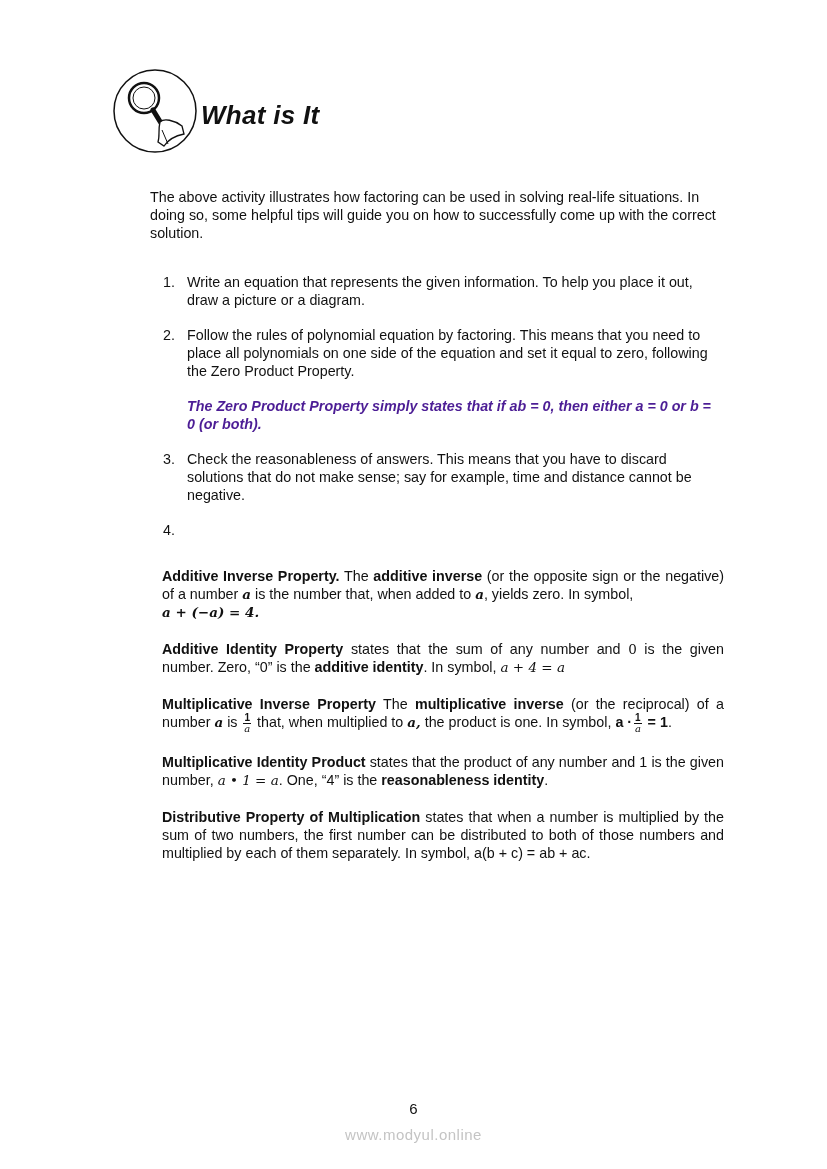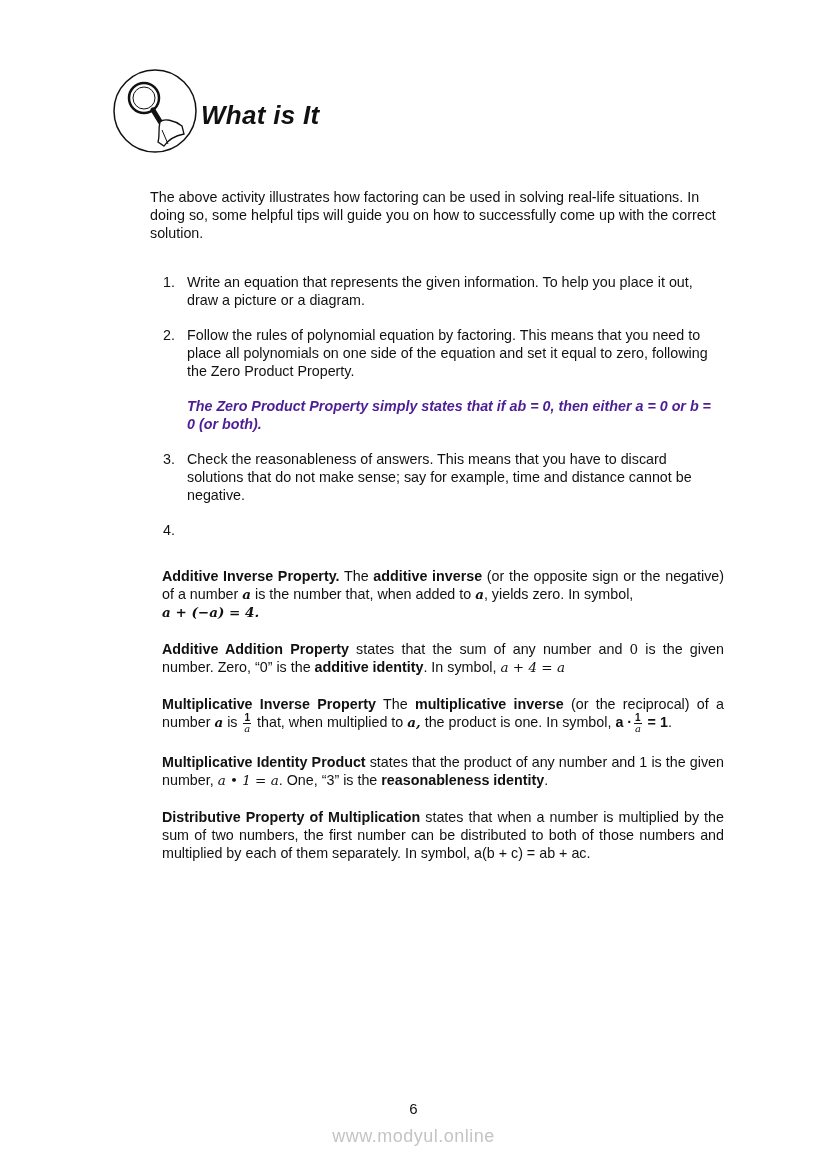--- a/index.html
+++ b/index.html
@@ -25,21 +25,21 @@
   .props b { font-weight:bold; }
   .m { font-family:"DejaVu Serif", serif; font-style:italic; font-size:13.5px; }
   .mb { font-family:"DejaVu Serif", serif; font-style:italic; font-weight:bold; font-size:13.5px; }
   .frac { display:inline-block; vertical-align:middle; text-align:center; font-size:10px;
           line-height:10px; margin:0 2px; }
   .frac .n { display:block; border-bottom:1px solid #111; font-weight:bold; padding:0 1px; }
   .frac .d { display:block; font-family:"DejaVu Serif", serif; font-style:italic; }
   .page-num { position:absolute; left:0; width:827px; top:1100px; text-align:center;
               font-size:15px; }
   .watermark { position:absolute; left:0; width:827px; top:1126px; text-align:center;
-               font-size:18px; color:#c4c4c4; letter-spacing:0.5px; }
+               font-size:15px; color:#c4c4c4; letter-spacing:0.5px; }
 </style>
 </head>
 <body>
 
 <div class="header">
   <svg class="icon-circle" viewBox="0 0 86 86">
     <circle cx="43" cy="43" r="41" fill="none" stroke="#111" stroke-width="1.5"></circle>
     <circle cx="32" cy="30" r="15" fill="none" stroke="#111" stroke-width="2.5"></circle>
     <circle cx="32" cy="30" r="11" fill="none" stroke="#111" stroke-width="1"></circle>
     <path d="M41 42 L52 60" stroke="#111" stroke-width="5" stroke-linecap="round"></path>
@@ -68,27 +68,27 @@
   <li>
     <span class="num">4.</span>
   </li>
 </ol>
 
 <div class="props">
   <p>
     <b>Additive Inverse Property.</b><span> The </span><b>additive inverse</b><span> (or the opposite sign or the negative) of a number </span><span class="mb">a</span><span> is the number that, when added to </span><span class="mb">a</span><span>, yields zero. In symbol,</span><br><span class="mb">a + (−a) = 4.</span>
   </p>
   <p>
-    <b>Additive Addition Property</b><span> states that the sum of any number and </span><span class="m" style="font-style:normal">0</span><span> is the given number. Zero, “0” is the </span><b>additive identity</b><span>. In symbol, </span><span class="m">a + 4 = a</span>
+    <b>Additive Identity Property</b><span> states that the sum of any number and </span><span class="m" style="font-style:normal">0</span><span> is the given number. Zero, “0” is the </span><b>additive identity</b><span>. In symbol, </span><span class="m">a + 4 = a</span>
   </p>
   <p>
     <b>Multiplicative Inverse Property</b><span> The </span><b>multiplicative inverse</b><span> (or the reciprocal) of a number </span><span class="mb">a</span><span> is </span><span class="frac"><span class="n">1</span><span class="d">a</span></span><span> that, when multiplied to </span><span class="mb">a,</span><span> the product is one. In symbol, </span><b>a ·</b><span class="frac"><span class="n">1</span><span class="d">a</span></span><b> = 1</b><span>.</span>
   </p>
   <p>
-    <b>Multiplicative Identity Product</b><span> states that the product of any number and 1 is the given number, </span><span class="m">a • 1 = a</span><span>. One, “3” is the </span><b>reasonableness identity</b><span>.</span>
+    <b>Multiplicative Identity Product</b><span> states that the product of any number and 1 is the given number, </span><span class="m">a • 1 = a</span><span>. One, “4” is the </span><b>reasonableness identity</b><span>.</span>
   </p>
   <p>
     <b>Distributive Property of Multiplication</b><span> states that when a number is multiplied by the sum of two numbers, the first number can be distributed to both of those numbers and multiplied by each of them separately.  In symbol, a(b + c) = ab + ac.</span>
   </p>
 </div>
 
 <div class="page-num">6</div>
 <div class="watermark">www.modyul.online</div>
 
 </body></html>

